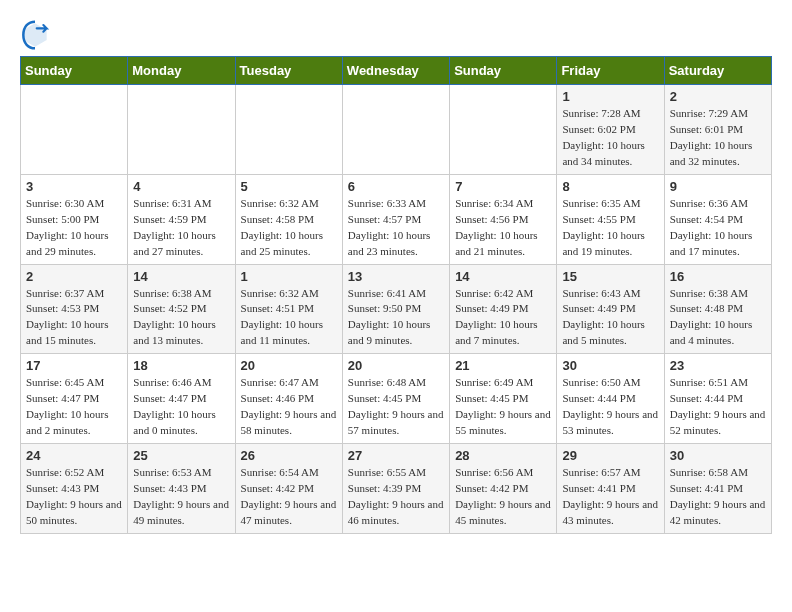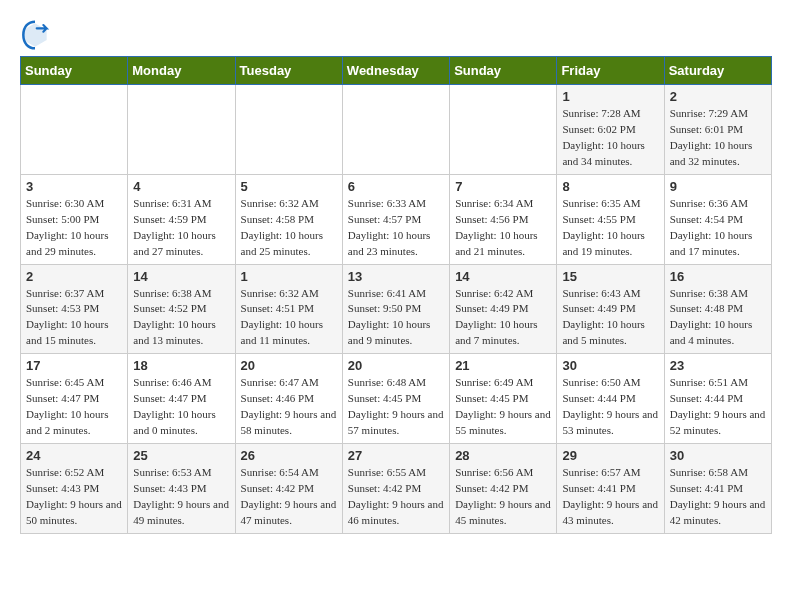--- a/index.html
+++ b/index.html
@@ -322,21 +322,21 @@
         <td>
           <span class="day-number">26</span>
           <div class="day-info">Sunrise: 6:54 AM
 Sunset: 4:42 PM
 Daylight: 9 hours
 and 47 minutes.</div>
         </td>
         <td>
           <span class="day-number">27</span>
           <div class="day-info">Sunrise: 6:55 AM
-Sunset: 4:42 PM
+Sunset: 4:39 PM
 Daylight: 9 hours
 and 46 minutes.</div>
         </td>
         <td>
           <span class="day-number">28</span>
           <div class="day-info">Sunrise: 6:56 AM
 Sunset: 4:42 PM
 Daylight: 9 hours
 and 45 minutes.</div>
         </td>

